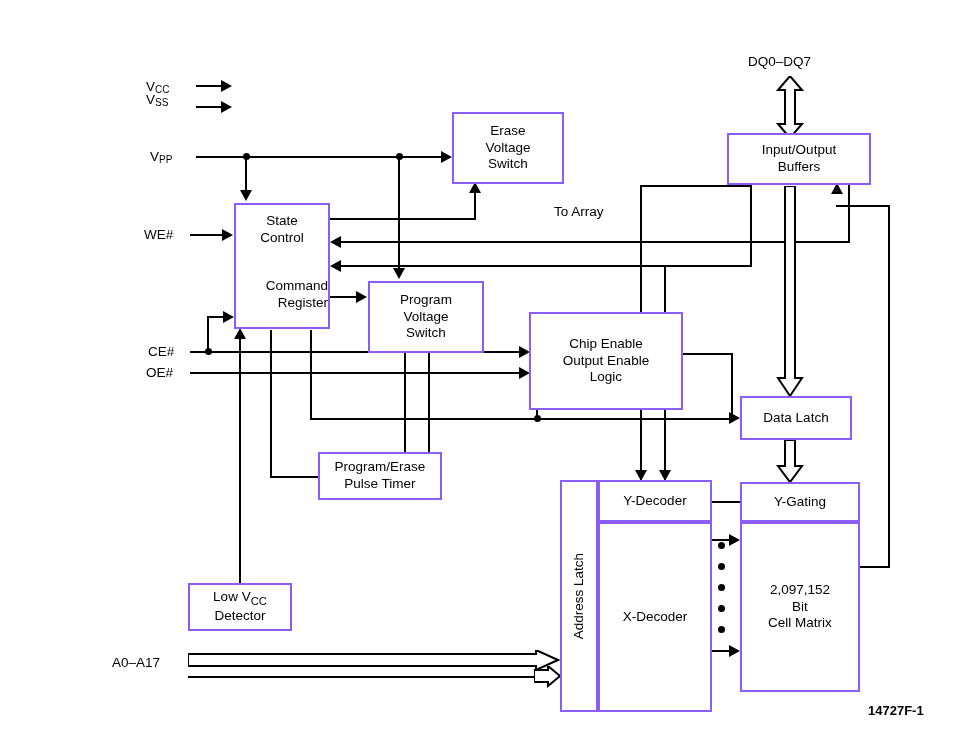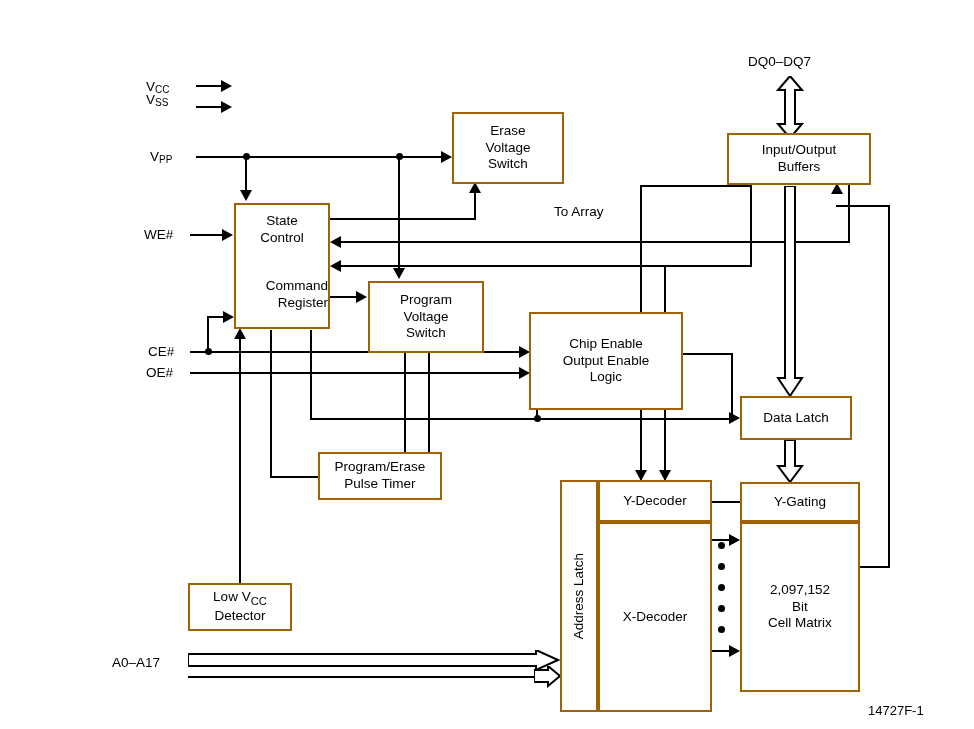--- a/index.html
+++ b/index.html
@@ -24,26 +24,26 @@
     top: 14px;
     font-size: 17px;
     font-weight: bold;
     letter-spacing: 0.3px;
   }
   #figid {
     position: absolute;
     left: 868px;
     top: 703px;
     font-size: 13px;
-    font-weight: normal;
+    font-weight: bold;
   }
   .box {
     position: absolute;
     box-sizing: border-box;
-    border: 2px solid #a16207;
+    border: 2px solid #8b5cf6;
     background: #fff;
     display: flex;
     align-items: center;
     justify-content: center;
     text-align: center;
     font-size: 13.5px;
     line-height: 1.25;
     z-index: 5;
   }
   .lbl {

